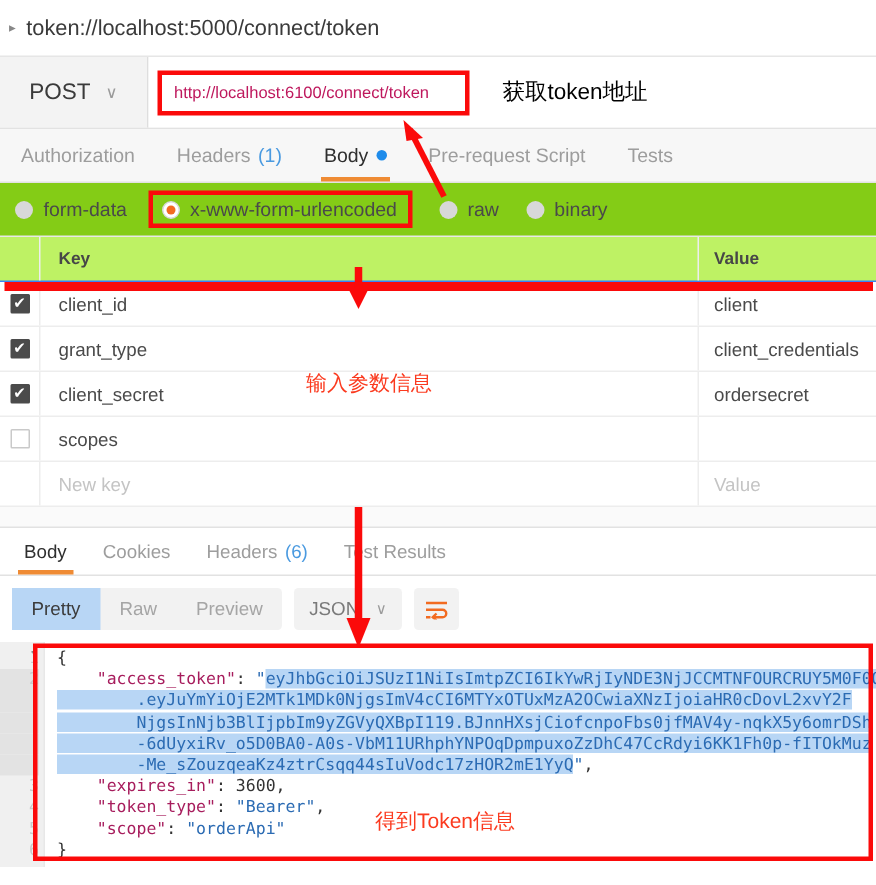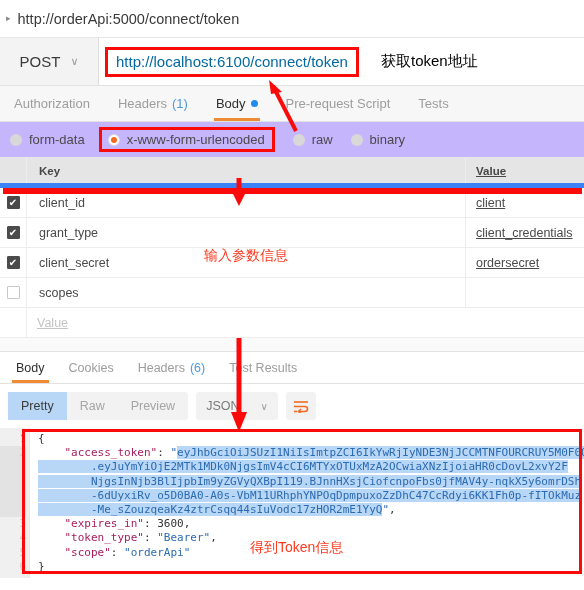--- a/index.html
+++ b/index.html
@@ -42,24 +42,24 @@
   }
   .method .chev{ color:#9a9a9a; font-size:11px; }
   .urlwrap{
     flex:1; height:100%; display:flex; align-items:center;
     background:#ffffff;
     padding-left:6px;
   }
   .urlbox{
     border:3px solid #fb0a0a;
     background:#ffffff;
-    height:30px; width:254px;
+    height:30px; width:208px;
     display:flex; align-items:center;
     padding:0 8px;
-    font-size:15px; color:#0369a1;
+    font-size:11px; color:#be185d;
   }
   .anno{
     color:#000000; font-size:15px; white-space:nowrap;
     margin-left:22px;
   }
 
   
   .reqtabs{
     height:36px; background:#f7f7f7;
     display:flex; align-items:stretch;
@@ -79,21 +79,21 @@
     height:3px; background:#ef8b34;
   }
   .cnt{ color:#4a9ae0; }
   .bluedot{
     width:7px;height:7px;border-radius:50%;background:#1f8ceb;
     display:inline-block;
   }
 
   
   .radios{
-    height:36px; background:#c4b5fd;
+    height:36px; background:#84cc16;
     display:flex; align-items:center;
     padding-left:10px;
     border-bottom:1px solid #e8e8e8;
     font-size:13px; color:#4a4a4a;
     position:relative;
   }
   .radio{
     display:flex; align-items:center; gap:7px;
     margin-right:18px;
     position:relative;
@@ -115,31 +115,31 @@
     margin-left:-4px;
   }
 
   
   .kvwrap{ position:relative; }
   .kvhead, .kvrow{
     display:flex; align-items:stretch;
     height:30px;
     font-size:12.5px;
   }
-  .kvhead{ background:#e5e5e5; border-bottom:5px solid #3b82f6; }
+  .kvhead{ background:#bef264; border-bottom:1px solid #3b82f6; }
   .colchk{
     width:27px; border-right:1px solid #ededed;
     display:flex;align-items:center;justify-content:center; flex:none;
   }
   .colkey{
     flex:1; border-right:1px solid #ededed;
     display:flex;align-items:center; padding-left:12px;
   }
   .colval{
-    width:118px; display:flex;align-items:center; padding-left:10px; flex:none;text-decoration:underline;
+    width:118px; display:flex;align-items:center; padding-left:10px; flex:none;
   }
   .kvhead .colkey, .kvhead .colval{ font-weight:bold; color:#474747; font-size:11.5px; }
   .kvrow{ border-bottom:1px solid #ededed; background:#fff; }
   .kvrow .colkey, .kvrow .colval{ color:#4a4a4a; }
   .cbox{
     width:13px;height:13px;border:1px solid #c9c9c9;background:#fff;border-radius:1px;
     display:flex;align-items:center;justify-content:center;
   }
   .cbox.checked{ background:#4b4b4b;border-color:#4b4b4b; }
   .cbox.checked:after{
@@ -174,21 +174,21 @@
     display:flex; align-items:center;
     background:#f2f2f2; border-radius:3px; height:28px;
   }
   .seg span{
     padding:0 13px; font-size:12.5px; color:#a5a5a5;
     line-height:28px;
   }
   .seg span.sel{ color:#3c3c3c; }
   .jsonsel{
     background:#f2f2f2;border-radius:3px;height:28px;
-    display:flex;align-items:center;gap:21px;padding:0 10px;
+    display:flex;align-items:center;gap:11px;padding:0 10px;
     font-size:12.5px;color:#7a7a7a;
   }
   .jsonsel .chev{ font-size:10px;color:#9b9b9b; }
   .wrapbtn{
     background:#f2f2f2;border-radius:3px;height:28px;width:30px;
     display:flex;align-items:center;justify-content:center;
   }
 
   
   .codewrap{
@@ -222,21 +222,21 @@
 
   
   .arrow{ position:absolute; pointer-events:none; }
   .redtext{ position:absolute; color:#fb3a1f; white-space:nowrap; pointer-events:none; }
 </style>
 </head>
 <body>
 
 <div class="titlebar">
   <span class="caret">▸</span>
-  <span class="titletext">http://orderApi:5000/connect/token</span>
+  <span class="titletext">token://localhost:5000/connect/token</span>
 </div>
 
 <div class="reqbar">
   <div class="method">
     <span>POST</span>
     <span class="chev">∨</span>
   </div>
   <div class="urlwrap">
     <div class="urlbox">http://localhost:6100/connect/token</div>
     <div class="anno">获取token地址</div>
@@ -316,20 +316,21 @@
         <span class="cbox"></span>
       </div>
       <div class="colkey">scopes</div>
       <div class="colval"></div>
     </div>
     <div class="kvbox"></div>
   </div>
 
   <div class="kvrow newrow">
     <div class="colchk"></div>
+    <div class="colkey">New key</div>
     <div class="colval">Value</div>
   </div>
 </div>
 
 <div style="height:14px;background:#fafafa;border-bottom:1px solid #e2e2e2;"></div>
 
 <div class="resptabs">
   <div class="rtab active">
     <span>Body</span>
   </div>

